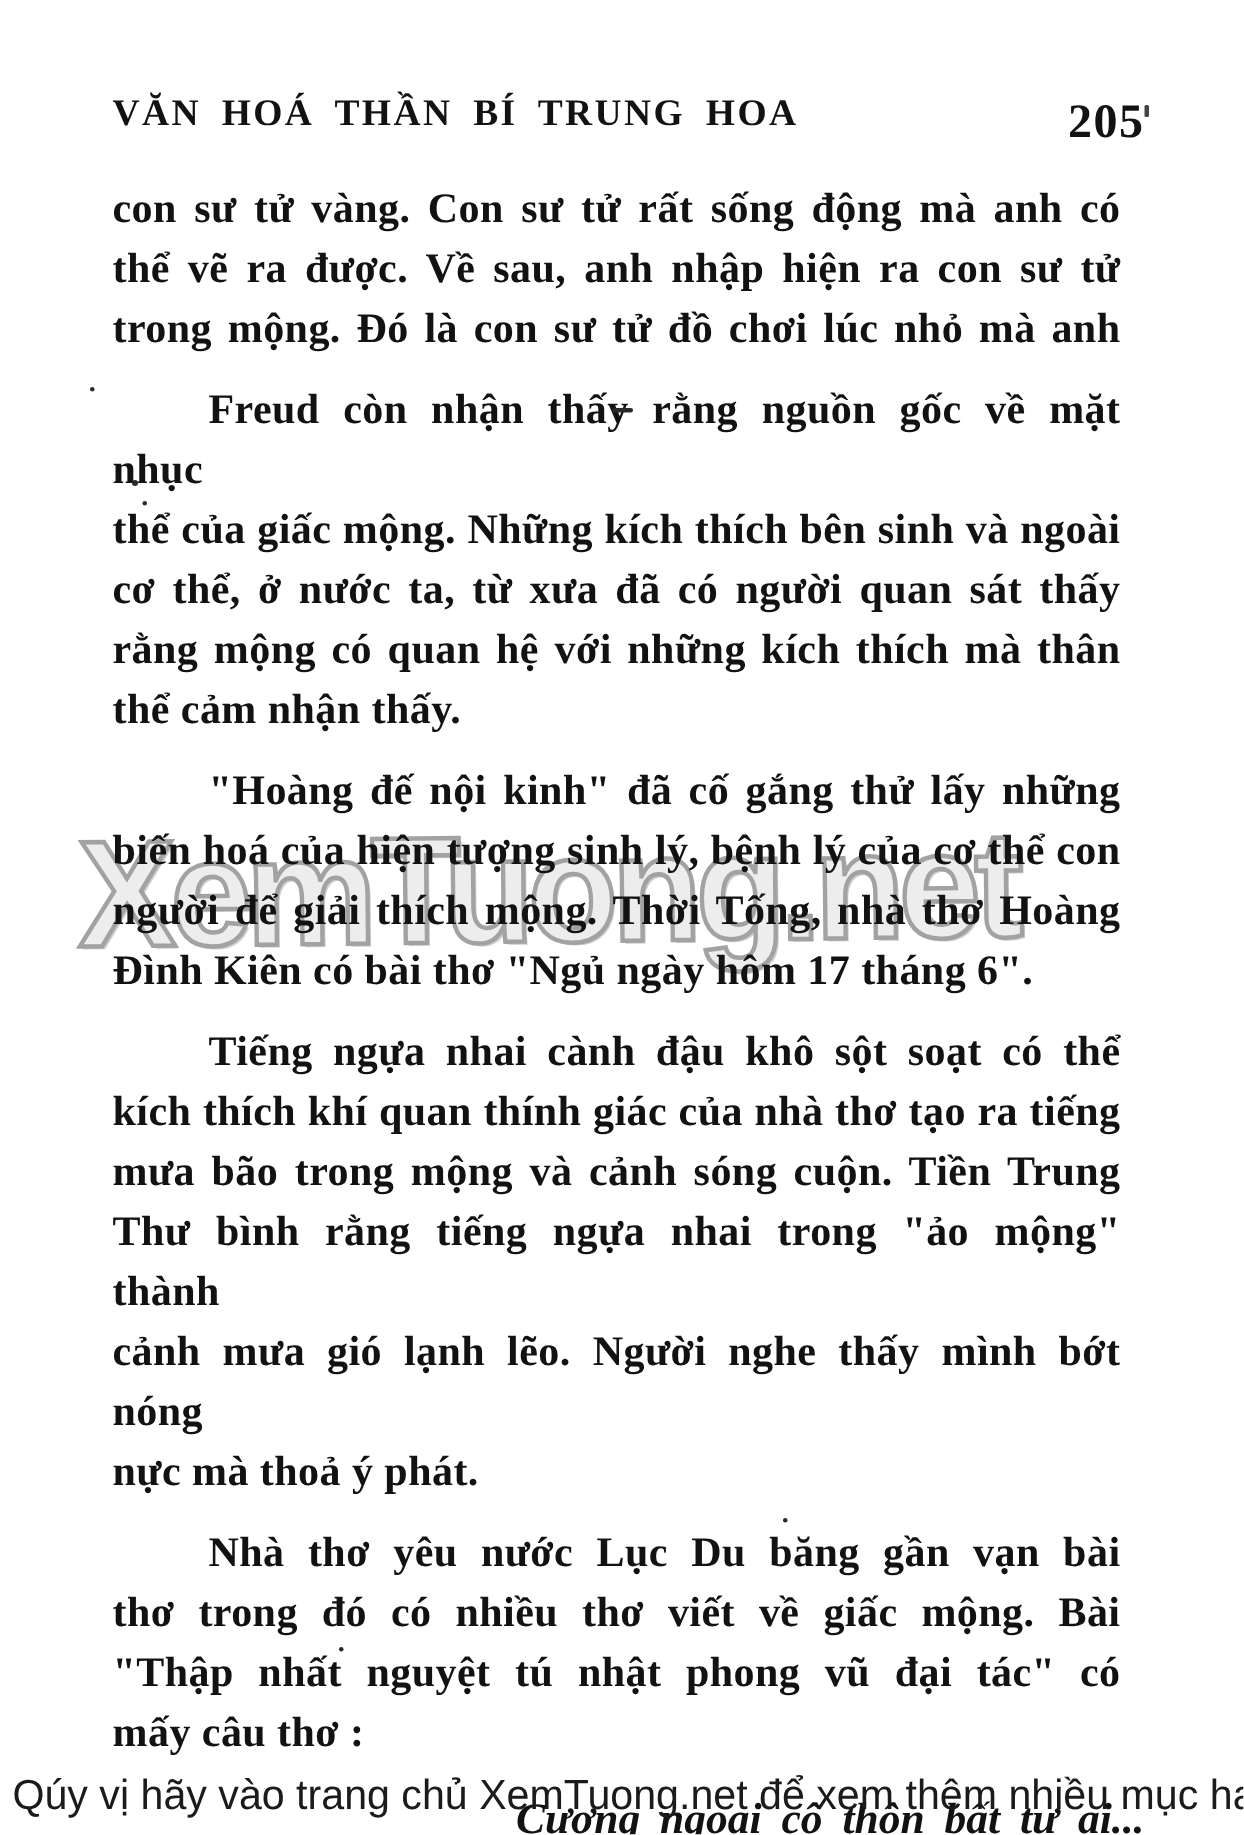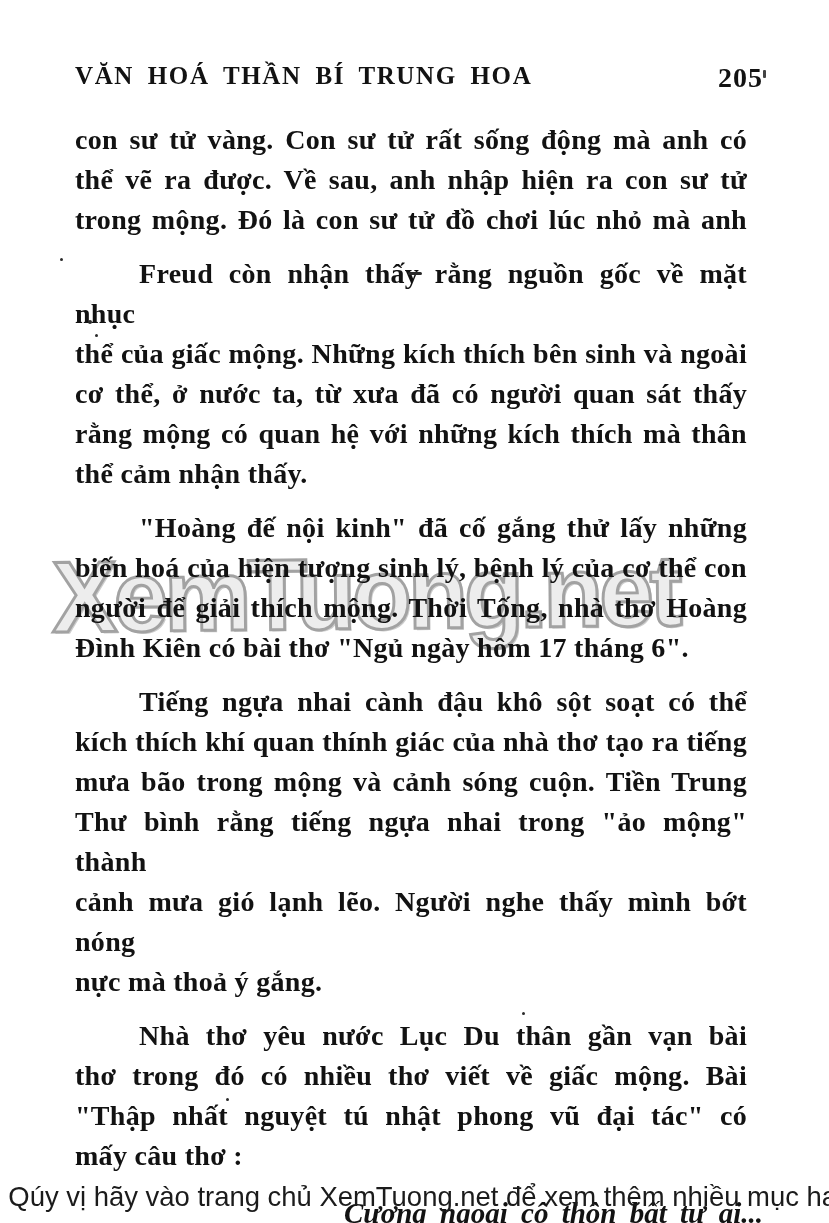--- a/index.html
+++ b/index.html
@@ -25,21 +25,21 @@
   }
   .running-title {
     font-weight: bold;
     font-size: 25px;
     letter-spacing: 1.6px;
     word-spacing: 6px;
     white-space: nowrap;
   }
   .page-number {
     font-weight: bold;
-    font-size: 28px;
+    font-size: 32px;
     letter-spacing: 1px;
   }
 
   
   .content {
     position: absolute;
     top: 120px; left: 75px;
     width: 688px;
     font-size: 28px;
     font-weight: bold;
@@ -153,25 +153,25 @@
       <div class="line">người để giải thích mộng. Thời Tống, nhà thơ Hoàng</div>
       <div class="line end">Đình Kiên có bài thơ "Ngủ ngày hôm 17 tháng 6".</div>
     </div>
 
     <div class="para">
       <div class="line indent">Tiếng ngựa nhai cành đậu khô sột soạt có thể</div>
       <div class="line">kích thích khí quan thính giác của nhà thơ tạo ra tiếng</div>
       <div class="line">mưa bão trong mộng và cảnh sóng cuộn. Tiền Trung</div>
       <div class="line">Thư bình rằng tiếng ngựa nhai trong "ảo mộng" thành</div>
       <div class="line">cảnh mưa gió lạnh lẽo. Người nghe thấy mình bớt nóng</div>
-      <div class="line end">nực mà thoả ý gắng.</div>
+      <div class="line end">nực mà thoả ý phát.</div>
     </div>
 
     <div class="para">
-      <div class="line indent">Nhà thơ yêu nước Lục Du thân gần vạn bài</div>
+      <div class="line indent">Nhà thơ yêu nước Lục Du băng gần vạn bài</div>
       <div class="line">thơ trong đó có nhiều thơ viết về giấc mộng. Bài</div>
       <div class="line">"Thập nhất nguyệt tú nhật phong vũ đại tác" có</div>
       <div class="line end">mấy câu thơ :</div>
     </div>
 
     <div class="poem">
       <div class="poem-line">Cương ngoại cô thôn bất tự ai...</div>
       <div class="poem-line">Thiết mạ băng hà nhập mộng lai ...</div>
     </div>
 

